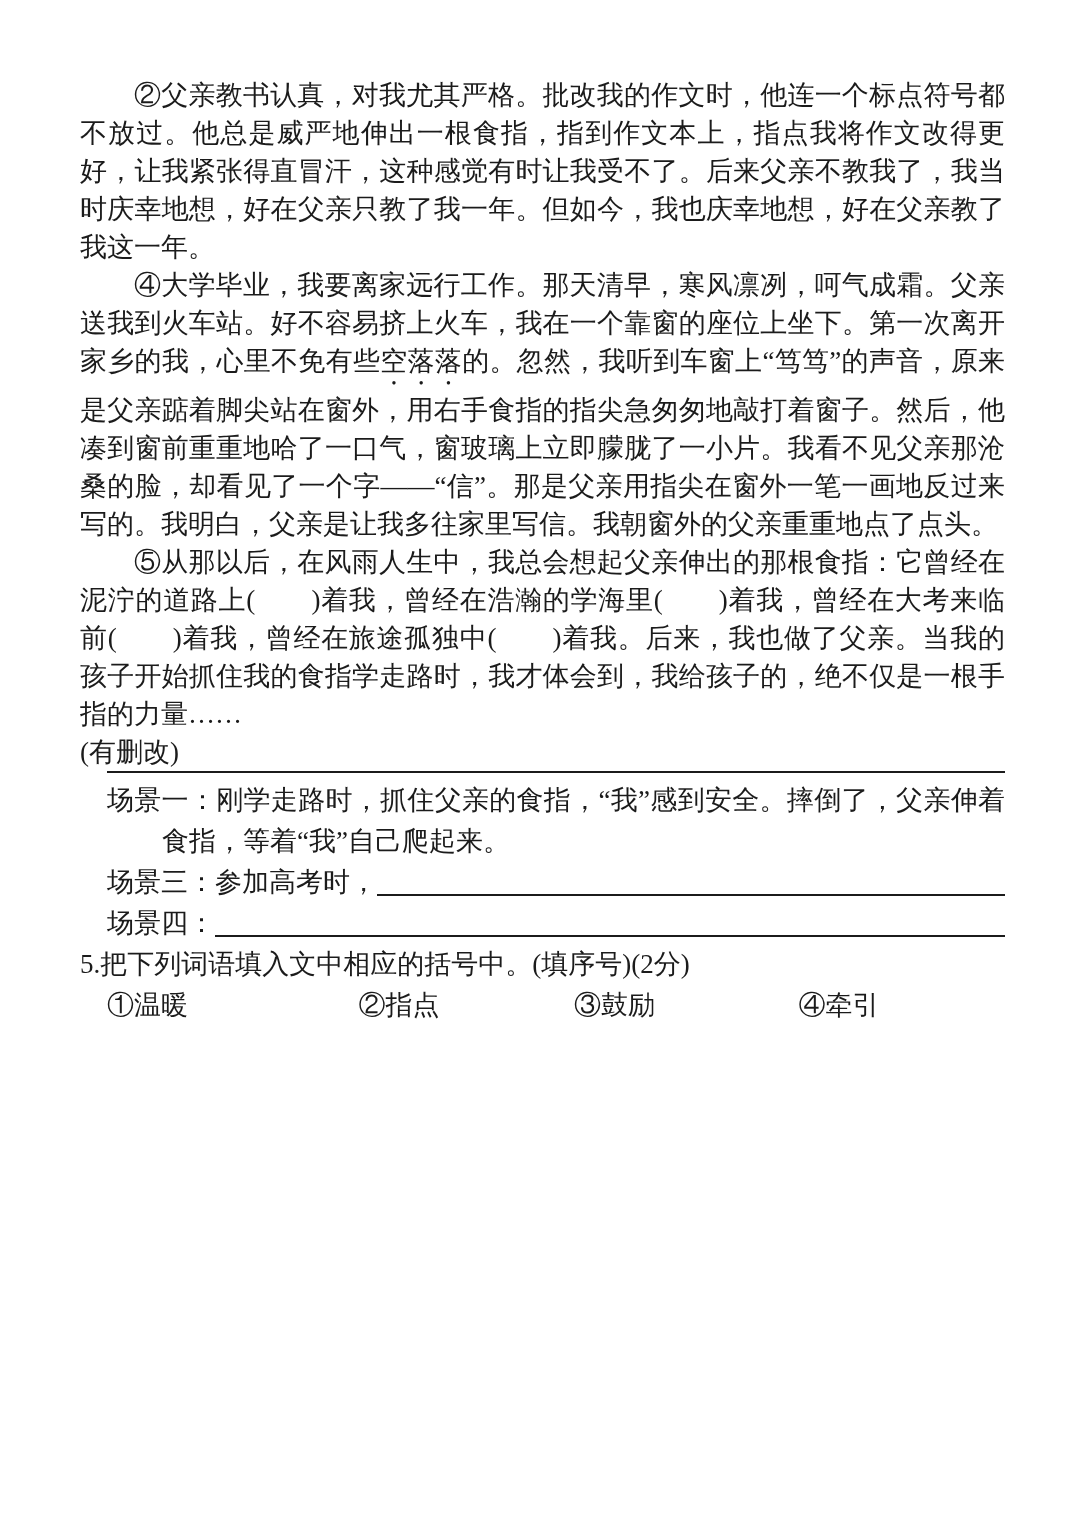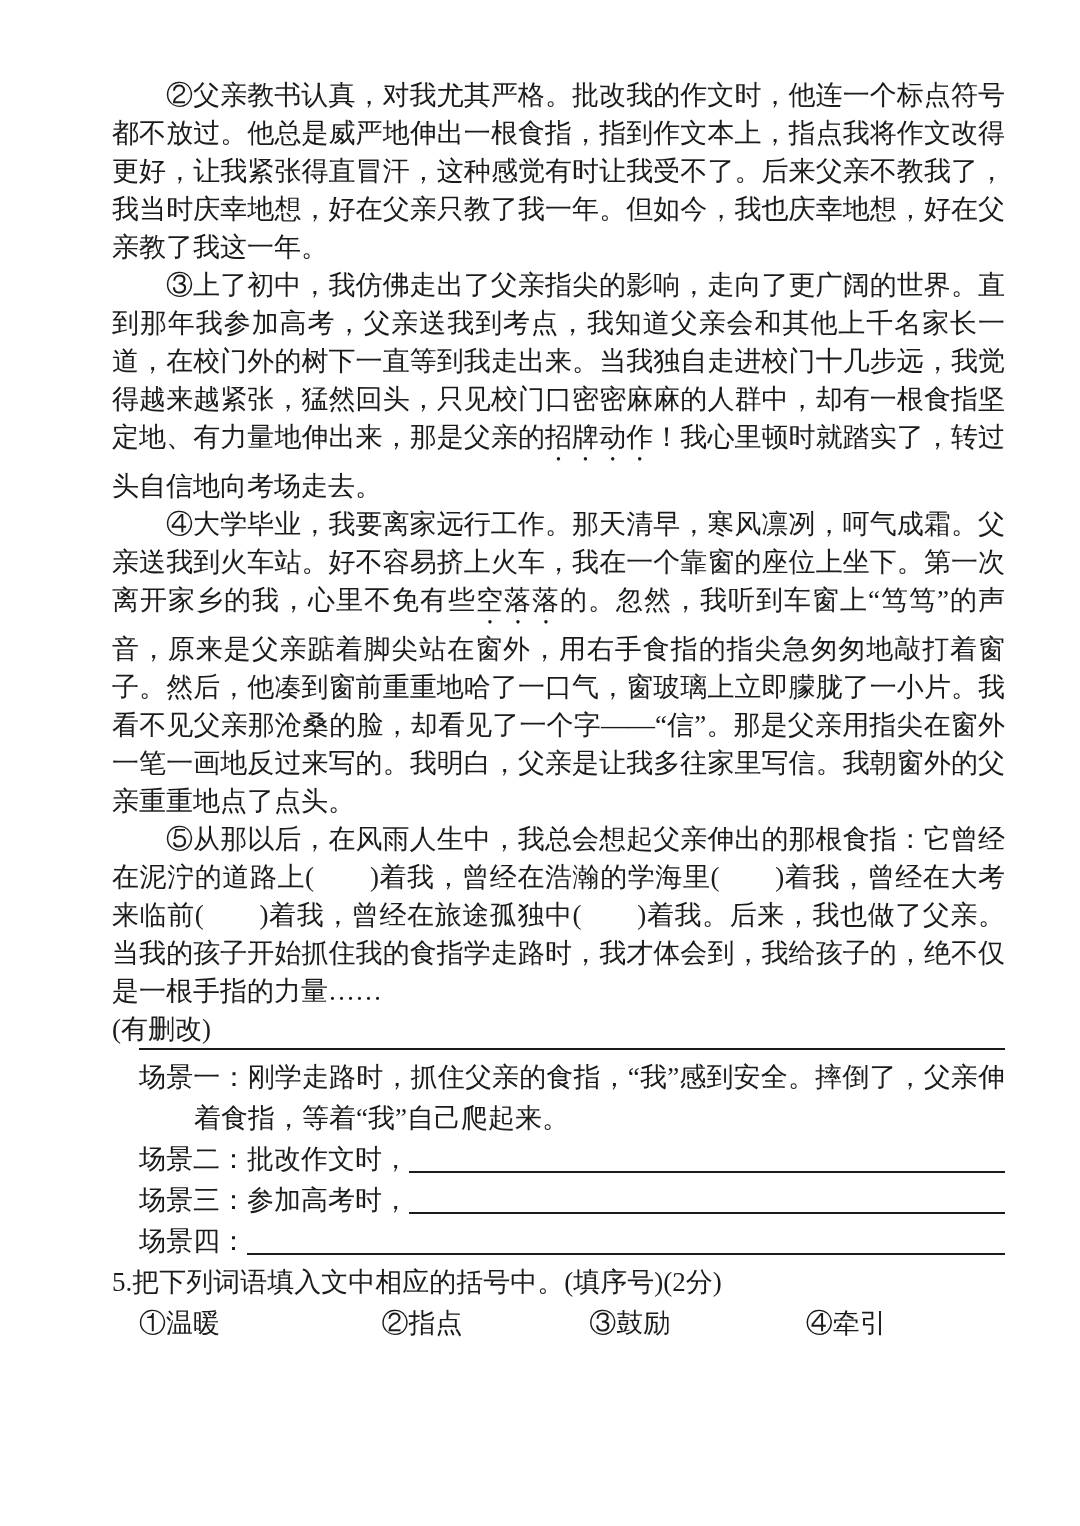--- a/index.html
+++ b/index.html
@@ -5,21 +5,21 @@
   * { margin: 0; padding: 0; box-sizing: border-box; }
   html, body { background: #ffffff; }
   body {
     width: 1080px; height: 1526px;
     overflow: hidden;
     font-family: "Liberation Serif", "DejaVu Serif", serif;
     color: #1b1b1b;
   }
   .page {
     width: 1080px; height: 1086px;
-    padding: 76px 75px 0 112px;
+    padding: 76px 75px 0 80px;
     background: #ffffff;
   }
   
   .passage p {
     font-size: 27px;
     line-height: 38px;
     text-align: justify;
     text-indent: 2em;
   }
   .emph {
@@ -61,38 +61,32 @@
   }
   .options4 span { white-space: nowrap; }
 </style>
 </head>
 <body>
 
 <div class="page">
 
   <div class="passage">
     <p>②父亲教书认真，对我尤其严格。批改我的作文时，他连一个标点符号都不放过。他总是威严地伸出一根食指，指到作文本上，指点我将作文改得更好，让我紧张得直冒汗，这种感觉有时让我受不了。后来父亲不教我了，我当时庆幸地想，好在父亲只教了我一年。但如今，我也庆幸地想，好在父亲教了我这一年。</p>
-    <p><span>③上了初中，我仿佛走出了父亲指尖的影响，走向了更广阔的世界。直到那年我参加高考，父亲送我到考点，我知道父亲会和其他上千名家长一道，在校门外的树下一直等到我走出来。当我独自走进校门十几步远，我觉得越来越紧张，猛然回头，只见校门口密密麻麻的人群中，却有一根食指坚定地、有力量地伸出来，那是父亲的</span><span class="emph">招牌动作</span><span>！我心里顿时就踏实了，转过头自信地向考场走去。</span></p>
     <p><span>④大学毕业，我要离家远行工作。那天清早，寒风凛冽，呵气成霜。父亲送我到火车站。好不容易挤上火车，我在一个靠窗的座位上坐下。第一次离开家乡的我，心里不免有些</span><span class="emph">空落落</span><span>的。忽然，我听到车窗上“笃笃”的声音，原来是父亲踮着脚尖站在窗外，用右手食指的指尖急匆匆地敲打着窗子。然后，他凑到窗前重重地哈了一口气，窗玻璃上立即朦胧了一小片。我看不见父亲那沧桑的脸，却看见了一个字——“信”。那是父亲用指尖在窗外一笔一画地反过来写的。我明白，父亲是让我多往家里写信。我朝窗外的父亲重重地点了点头。</span></p>
     <p>⑤从那以后，在风雨人生中，我总会想起父亲伸出的那根食指：它曾经在泥泞的道路上(　　)着我，曾经在浩瀚的学海里(　　)着我，曾经在大考来临前(　　)着我，曾经在旅途孤独中(　　)着我。后来，我也做了父亲。当我的孩子开始抓住我的食指学走路时，我才体会到，我给孩子的，绝不仅是一根手指的力量……</p>
     <p class="attribution">(有删改)</p>
   </div>
 
   <div class="questions">
 
     <div class="row">
       <span class="blank"></span>
     </div>
 
     <p class="scene-example"><span>场景一：</span><span>刚学走路时，抓住父亲的食指，“我”感到安全。摔倒了，父亲伸着食指，等着“我”自己爬起来。</span></p>
-    <div class="row">
-      <span class="lbl">场景二：</span>
-      <span class="lbl">批改作文时，</span>
-      <span class="blank"></span>
-    </div>
     <div class="row">
       <span class="lbl">场景三：</span>
       <span class="lbl">参加高考时，</span>
       <span class="blank"></span>
     </div>
     <div class="row">
       <span class="lbl">场景四：</span>
       <span class="blank"></span>
     </div>
 

